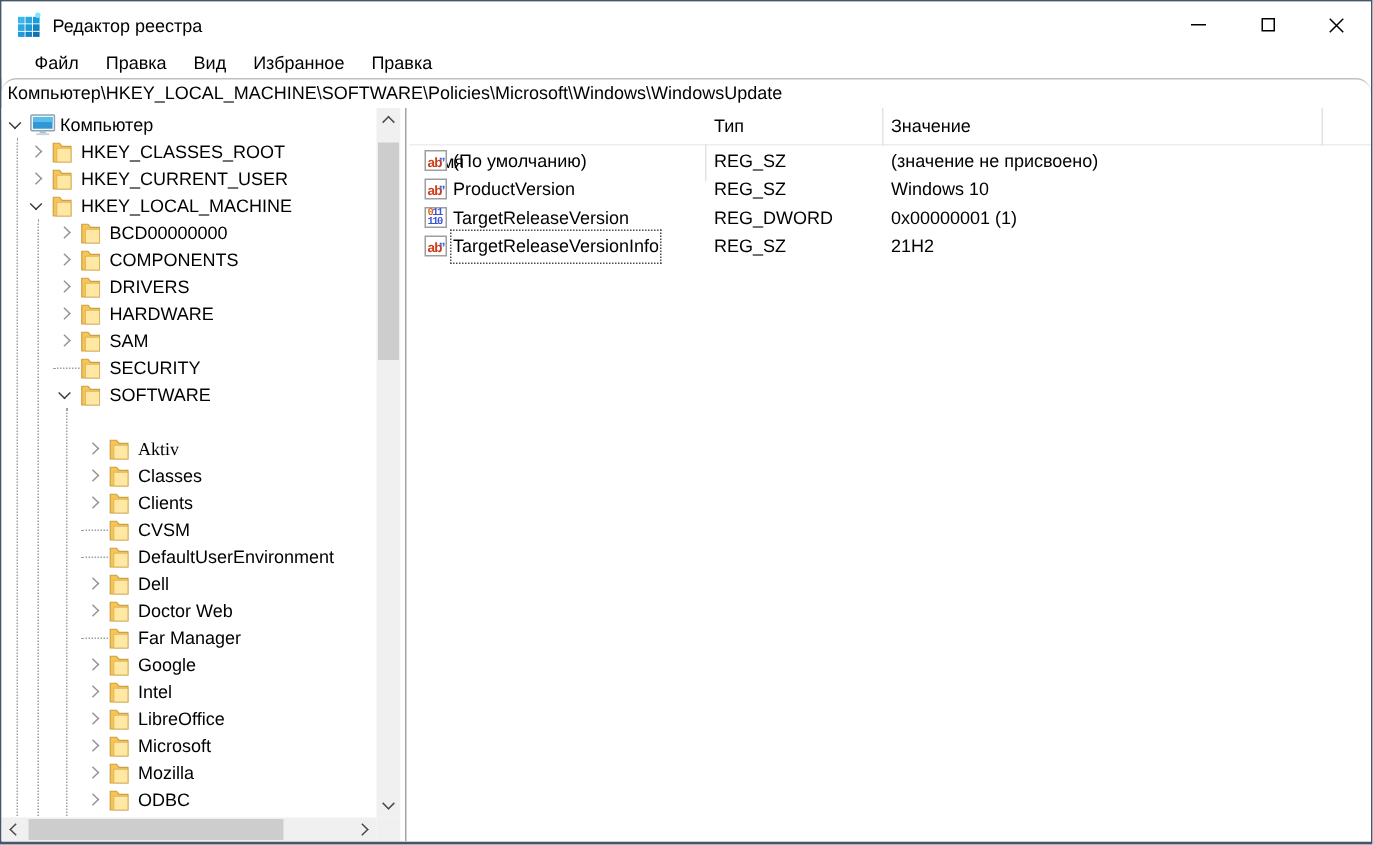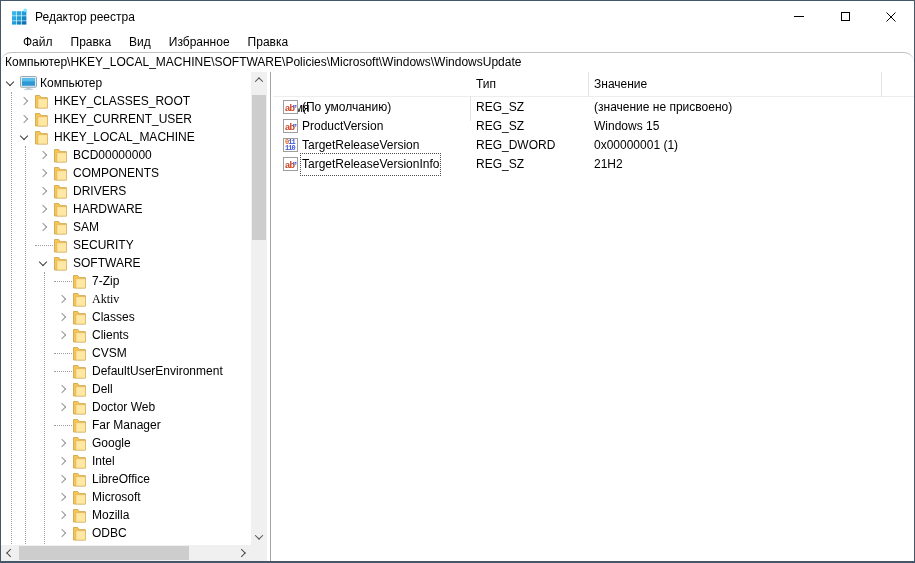--- a/index.html
+++ b/index.html
@@ -201,28 +201,20 @@
           <span class="tree-label" style="left: 72px;">SECURITY</span>
         </div>
         <div class="tree-row" style="top: 182px;">
           <span class="tchev down" style="left: 39px;"></span>
           <span class="tree-icon" style="left: 52px;"><svg width="15" height="15" viewBox="0 0 14 15">
               <path d="M1,1.5 L5.2,1.5 L6.8,3.6 L12.8,3.6 L12.8,14 L1,14 Z" fill="#f8c550" stroke="#c9a14a" stroke-width="0.8"></path>
               <rect x="3.4" y="4.8" width="9.4" height="9.2" fill="#ffe8a3" stroke="#ddb15f" stroke-width="0.6"></rect>
             </svg></span>
           <span class="tree-label" style="left: 72px;">SOFTWARE</span>
         </div>
-        <div class="tree-row" style="top: 200px;">
-          <span class="stub" style="left: 53px; width: 18px;"></span>
-          <span class="tree-icon" style="left: 71px;"><svg width="15" height="15" viewBox="0 0 14 15">
-              <path d="M1,1.5 L5.2,1.5 L6.8,3.6 L12.8,3.6 L12.8,14 L1,14 Z" fill="#f8c550" stroke="#c9a14a" stroke-width="0.8"></path>
-              <rect x="3.4" y="4.8" width="9.4" height="9.2" fill="#ffe8a3" stroke="#ddb15f" stroke-width="0.6"></rect>
-            </svg></span>
-          <span class="tree-label" style="left: 91px;">7-Zip</span>
-        </div>
         <div class="tree-row" style="top: 218px; font-family: Liberation Serif, serif;">
           <span class="tchev right" style="left: 58px;"></span>
           <span class="tree-icon" style="left: 71px;"><svg width="15" height="15" viewBox="0 0 14 15">
               <path d="M1,1.5 L5.2,1.5 L6.8,3.6 L12.8,3.6 L12.8,14 L1,14 Z" fill="#f8c550" stroke="#c9a14a" stroke-width="0.8"></path>
               <rect x="3.4" y="4.8" width="9.4" height="9.2" fill="#ffe8a3" stroke="#ddb15f" stroke-width="0.6"></rect>
             </svg></span>
           <span class="tree-label" style="left: 91px;">Aktiv</span>
         </div>
         <div class="tree-row" style="top: 236px;">
           <span class="tchev right" style="left: 58px;"></span>
@@ -369,21 +361,21 @@
             <span class="lcell" style="left: 203px;">REG_SZ</span>
             <span class="lcell" style="left: 321px;">(значение не присвоено)</span>
           </div>
           <div class="list-row" style="top: 45px;">
             <span class="val-icon">
               <span class="ab">ab</span>
               <span class="qq">”</span>
             </span>
             <span class="lcell name-text" style="left: 29px; max-width: 165px;">ProductVersion</span>
             <span class="lcell" style="left: 203px;">REG_SZ</span>
-            <span class="lcell" style="left: 321px;">Windows 15</span>
+            <span class="lcell" style="left: 321px;">Windows 10</span>
           </div>
           <div class="list-row" style="top: 64px;">
             <span class="val-icon">
               <span class="bin"><b>0</b>11<br>110</span>
             </span>
             <span class="lcell name-text" style="left: 29px; max-width: 165px;">TargetReleaseVersion</span>
             <span class="lcell" style="left: 203px;">REG_DWORD</span>
             <span class="lcell" style="left: 321px;">0x00000001 (1)</span>
           </div>
           <div class="list-row" style="top: 83px;">

